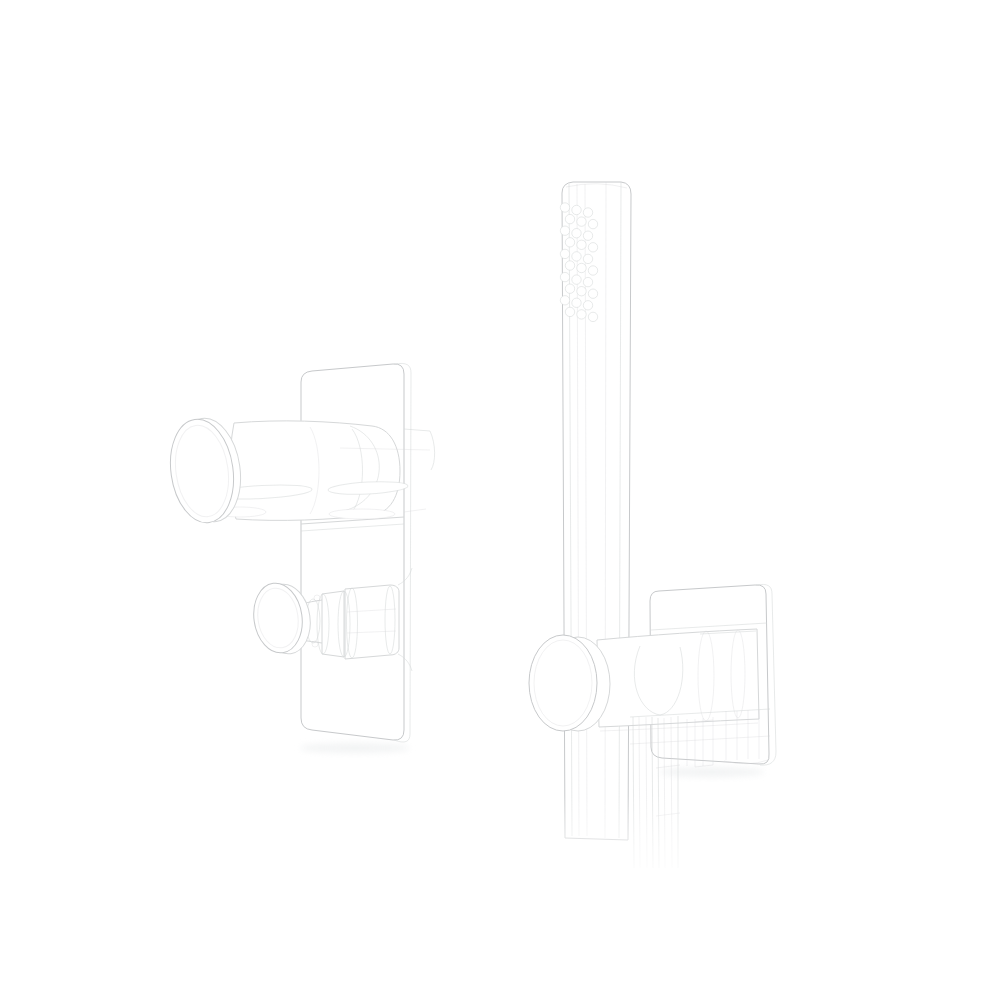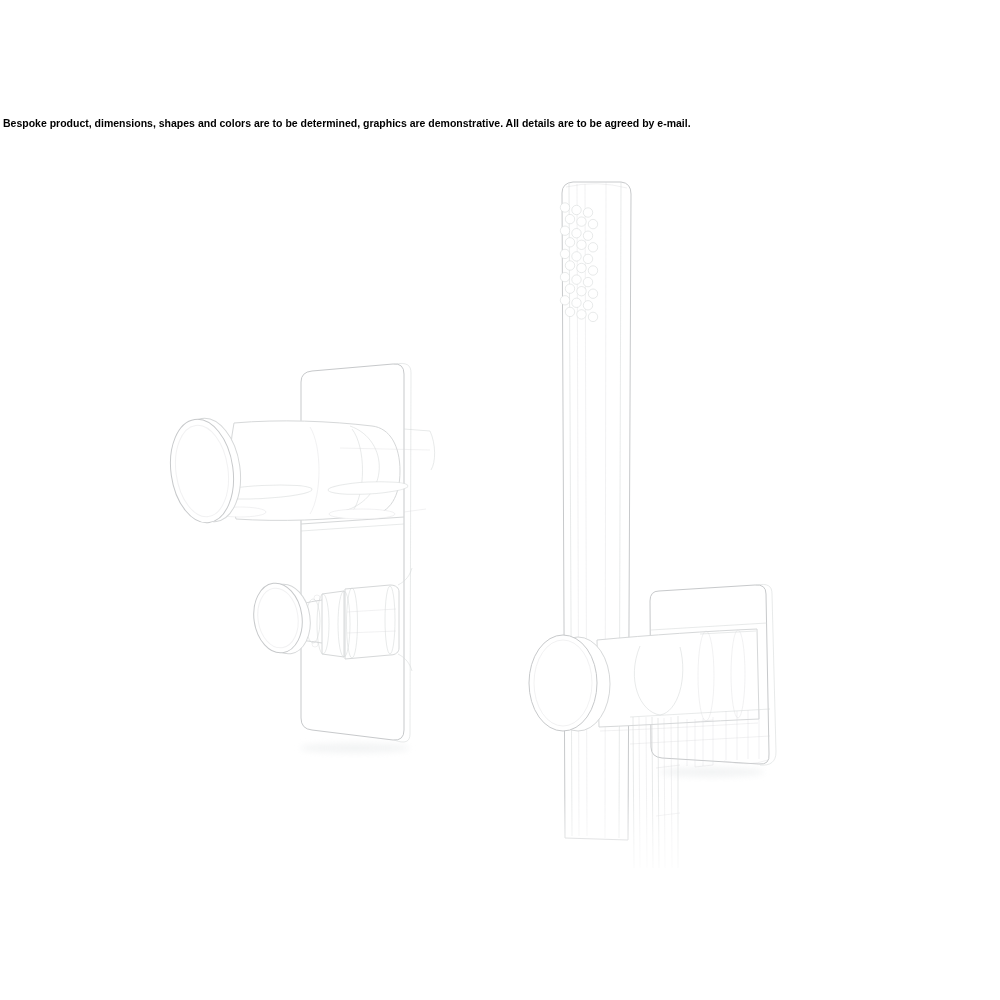--- a/index.html
+++ b/index.html
@@ -24,21 +24,20 @@
   .strong{stroke:var(--line-strong);}
   .faint{stroke-opacity:.55;}
   .vfaint{stroke-opacity:.35;}
   .shadow{fill:#eceeef;opacity:.65;}
 </style>
 </head>
 <body>
 
 <div class="canvas">
 
-  <p class="disclaimer">Bespoke product, dimensions, shapes and colors are to be determined, graphics are demonstrative. All details are to be agreed by e-mail.</p>
 
   <svg class="art" width="1000" height="1000" viewBox="0 0 1000 1000" aria-hidden="true">
     <defs>
       <linearGradient id="fadeout" x1="0" y1="0" x2="0" y2="1">
         <stop offset="0" stop-color="#ffffff" stop-opacity="0"></stop>
         <stop offset="0.8" stop-color="#ffffff" stop-opacity="1"></stop>
       </linearGradient>
       <filter id="softblur" x="-50%" y="-50%" width="200%" height="200%">
         <feGaussianBlur stdDeviation="3"></feGaussianBlur>
       </filter>

